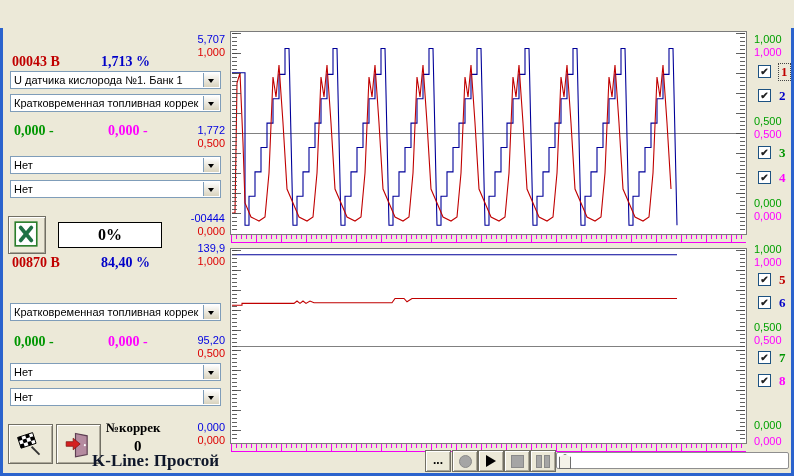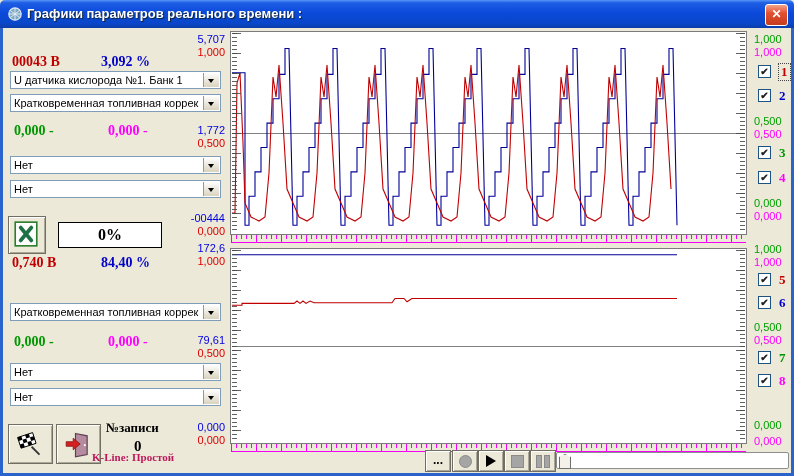--- a/index.html
+++ b/index.html
@@ -71,36 +71,26 @@
   .slider-track{position:absolute;left:556px;top:452px;width:233px;height:17px;background:#fff;
     border:1px solid #8e8e8e;box-sizing:border-box;border-radius:2px;}
   .slider-thumb{position:absolute;left:2px;top:1px;width:10px;height:13px;background:#f4f2e8;
     border:1px solid #6e6e6e;clip-path:polygon(0 20%,50% 0,100% 20%,100% 100%,0 100%);}
 </style>
 </head>
 <body>
 
 <div class="window">
 
-  <div class="titlebar">
-    <svg class="app-icon" viewBox="0 0 16 16">
-      <circle cx="8" cy="8" r="6.2" fill="#7ea7c4" stroke="#dfe8ef" stroke-width="1.2"></circle>
-      <path d="M8 2 V14 M2 8 H14 M3.5 4.5 L12.5 11.5 M12.5 4.5 L3.5 11.5" stroke="#e8f0f6" stroke-width="0.9" fill="none"></path>
-    </svg>
-    <span class="title-text">Графики параметров реального времени :</span>
-    <div class="close-btn">
-      <span>✕</span>
-    </div>
-  </div>
   <div class="edge-l"></div>
   <div class="edge-r"></div>
   <div class="edge-b"></div>
 
   <span class="readout c-red" style="left:12px;top:54px;">00043 В</span>
-  <span class="readout c-blue" style="left:101px;top:54px;">3,092 %</span>
+  <span class="readout c-blue" style="left:101px;top:54px;">1,713 %</span>
 
   <div class="dropdown" style="left:10px;top:71px;width:211px;">
     <span class="dd-text">U датчика кислорода №1. Банк 1</span>
     <div class="dd-btn">
         <div class="dd-arrow"></div>
       </div>
   </div>
   <div class="dropdown" style="left:10px;top:94px;width:211px;">
     <span class="dd-text">Кратковременная топливная коррек</span>
     <div class="dd-btn">
@@ -125,21 +115,21 @@
   </div>
 
   <div class="btn3d" style="left:8px;top:216px;width:38px;height:38px;">
     <svg viewBox="0 0 26 26" style="position:absolute;left:3px;top:3px;width:28px;height:28px;">
       <rect x="3" y="2" width="20" height="22" fill="#fff" stroke="#2a7d2a" stroke-width="1.5"></rect>
       <path d="M8 7 L18 19 M18 7 L8 19" stroke="#1e7145" stroke-width="3.4" stroke-linecap="round" fill="none"></path>
     </svg>
   </div>
   <div class="progress-box">0%</div>
 
-  <span class="readout c-red" style="left:12px;top:255px;">0,740 В</span>
+  <span class="readout c-red" style="left:12px;top:255px;">00870 В</span>
   <span class="readout c-blue" style="left:101px;top:255px;">84,40 %</span>
 
   <div class="dropdown" style="left:10px;top:303px;width:211px;">
     <span class="dd-text">Кратковременная топливная коррек</span>
     <div class="dd-btn">
         <div class="dd-arrow"></div>
       </div>
   </div>
 
   <span class="readout c-green" style="left:14px;top:334px;">0,000 -</span>
@@ -172,34 +162,34 @@
       <path d="M13 14 L20 21" stroke="#333" stroke-width="1.6"></path>
     </svg>
   </div>
   <div class="btn3d" style="left:56px;top:424px;width:45px;height:40px;">
     <svg viewBox="0 0 24 24" style="position:absolute;left:8px;top:5px;width:28px;height:28px;">
       <polygon points="9,3 19,5 19,21 9,23" fill="#b58ba0" stroke="#5d3f52" stroke-width="1"></polygon>
       <circle cx="17" cy="13" r="0.9" fill="#fff"></circle>
       <polygon points="1,10 7,10 7,7 13,12 7,17 7,14 1,14" fill="#d42020" stroke="#7a0f0f" stroke-width="0.6"></polygon>
     </svg>
   </div>
-  <span class="serifb" style="position:absolute;left:106px;top:420px;font-size:13px;color:#000;">№записи</span>
+  <span class="serifb" style="position:absolute;left:106px;top:420px;font-size:13px;color:#000;">№коррек</span>
   <span class="serifb" style="position:absolute;left:134px;top:438px;font-size:15px;color:#000;">0</span>
-  <span class="serifb" style="position:absolute;left:92px;top:451px;font-size:11px;color:#be185d;text-align:center;">K-Line: Простой</span>
+  <span class="serifb" style="position:absolute;left:92px;top:451px;font-size:17px;color:#0f172a;text-align:center;">K-Line: Простой</span>
 
   <span class="ax ax-r ax-blue" style="left:170px;top:33px;">5,707</span>
   <span class="ax ax-r ax-red" style="left:170px;top:46px;">1,000</span>
   <span class="ax ax-r ax-blue" style="left:170px;top:124px;">1,772</span>
   <span class="ax ax-r ax-red" style="left:170px;top:137px;">0,500</span>
   <span class="ax ax-r ax-blue" style="left:170px;top:212px;">-00444</span>
   <span class="ax ax-r ax-red" style="left:170px;top:225px;">0,000</span>
 
-  <span class="ax ax-r ax-blue" style="left:170px;top:242px;">172,6</span>
+  <span class="ax ax-r ax-blue" style="left:170px;top:242px;">139,9</span>
   <span class="ax ax-r ax-red" style="left:170px;top:255px;">1,000</span>
-  <span class="ax ax-r ax-blue" style="left:170px;top:334px;">79,61</span>
+  <span class="ax ax-r ax-blue" style="left:170px;top:334px;">95,20</span>
   <span class="ax ax-r ax-red" style="left:170px;top:347px;">0,500</span>
   <span class="ax ax-r ax-blue" style="left:170px;top:421px;">0,000</span>
   <span class="ax ax-r ax-red" style="left:170px;top:434px;">0,000</span>
 
   <div class="chart" style="left:230px;top:31px;width:517px;height:204px;">
     <div class="midline"></div>
     <svg width="513" height="200" style="position:absolute;left:1px;top:1px;">
       <polyline fill="none" stroke-width="1.1" stroke="#000099" points="0.0,39.8 13.0,39.8 13.0,192.3 13.0,192.3 17.0,192.3 17.0,163.3 23.0,163.3 23.0,138.9 29.0,138.9 29.0,114.5 35.0,114.5 35.0,90.1 41.0,90.1 41.0,65.8 47.0,65.8 47.0,41.4 53.0,41.4 53.0,15.5 57.0,15.5 61.0,192.3 65.0,192.3 65.0,163.3 71.0,163.3 71.0,138.9 77.0,138.9 77.0,114.5 83.0,114.5 83.0,90.1 89.0,90.1 89.0,65.8 95.0,65.8 95.0,41.4 101.0,41.4 101.0,15.5 105.0,15.5 109.0,192.3 113.0,192.3 113.0,163.3 119.0,163.3 119.0,138.9 125.0,138.9 125.0,114.5 131.0,114.5 131.0,90.1 137.0,90.1 137.0,65.8 143.0,65.8 143.0,41.4 149.0,41.4 149.0,15.5 153.0,15.5 157.0,192.3 161.0,192.3 161.0,163.3 167.0,163.3 167.0,138.9 173.0,138.9 173.0,114.5 179.0,114.5 179.0,90.1 185.0,90.1 185.0,65.8 191.0,65.8 191.0,41.4 197.0,41.4 197.0,15.5 201.0,15.5 205.0,192.3 209.0,192.3 209.0,163.3 215.0,163.3 215.0,138.9 221.0,138.9 221.0,114.5 227.0,114.5 227.0,90.1 233.0,90.1 233.0,65.8 239.0,65.8 239.0,41.4 245.0,41.4 245.0,15.5 249.0,15.5 253.0,192.3 257.0,192.3 257.0,163.3 263.0,163.3 263.0,138.9 269.0,138.9 269.0,114.5 275.0,114.5 275.0,90.1 281.0,90.1 281.0,65.8 287.0,65.8 287.0,41.4 293.0,41.4 293.0,15.5 297.0,15.5 301.0,192.3 305.0,192.3 305.0,163.3 311.0,163.3 311.0,138.9 317.0,138.9 317.0,114.5 323.0,114.5 323.0,90.1 329.0,90.1 329.0,65.8 335.0,65.8 335.0,41.4 341.0,41.4 341.0,15.5 345.0,15.5 349.0,192.3 353.0,192.3 353.0,163.3 359.0,163.3 359.0,138.9 365.0,138.9 365.0,114.5 371.0,114.5 371.0,90.1 377.0,90.1 377.0,65.8 383.0,65.8 383.0,41.4 389.0,41.4 389.0,15.5 393.0,15.5 397.0,192.3 401.0,192.3 401.0,163.3 407.0,163.3 407.0,138.9 413.0,138.9 413.0,114.5 419.0,114.5 419.0,90.1 425.0,90.1 425.0,65.8 431.0,65.8 431.0,41.4 437.0,41.4 437.0,15.5 441.0,15.5 445.0,192.3"></polyline>
       <polyline fill="none" stroke-width="1.1" stroke="#C00000" points="0.0,180.0 3.0,180.0 5.0,50.0 8.0,40.0 11.0,110.0 13.0,170.0 13.0,170.0 19.0,184.0 27.0,188.0 33.0,184.0 37.0,140.0 41.0,44.0 44.0,64.0 47.0,32.0 51.0,90.0 55.0,156.0 61.0,170.0 67.0,184.0 75.0,188.0 81.0,184.0 85.0,140.0 89.0,44.0 92.0,64.0 95.0,32.0 99.0,90.0 103.0,156.0 109.0,170.0 115.0,184.0 123.0,188.0 129.0,184.0 133.0,140.0 137.0,44.0 140.0,64.0 143.0,32.0 147.0,90.0 151.0,156.0 157.0,170.0 163.0,184.0 171.0,188.0 177.0,184.0 181.0,140.0 185.0,44.0 188.0,64.0 191.0,32.0 195.0,90.0 199.0,156.0 205.0,170.0 211.0,184.0 219.0,188.0 225.0,184.0 229.0,140.0 233.0,44.0 236.0,64.0 239.0,32.0 243.0,90.0 247.0,156.0 253.0,170.0 259.0,184.0 267.0,188.0 273.0,184.0 277.0,140.0 281.0,44.0 284.0,64.0 287.0,32.0 291.0,90.0 295.0,156.0 301.0,170.0 307.0,184.0 315.0,188.0 321.0,184.0 325.0,140.0 329.0,44.0 332.0,64.0 335.0,32.0 339.0,90.0 343.0,156.0 349.0,170.0 355.0,184.0 363.0,188.0 369.0,184.0 373.0,140.0 377.0,44.0 380.0,64.0 383.0,32.0 387.0,90.0 391.0,156.0 397.0,170.0 403.0,184.0 411.0,188.0 417.0,184.0 421.0,140.0 425.0,44.0 428.0,64.0 431.0,32.0 435.0,90.0 439.0,156.0"></polyline>
     </svg>

